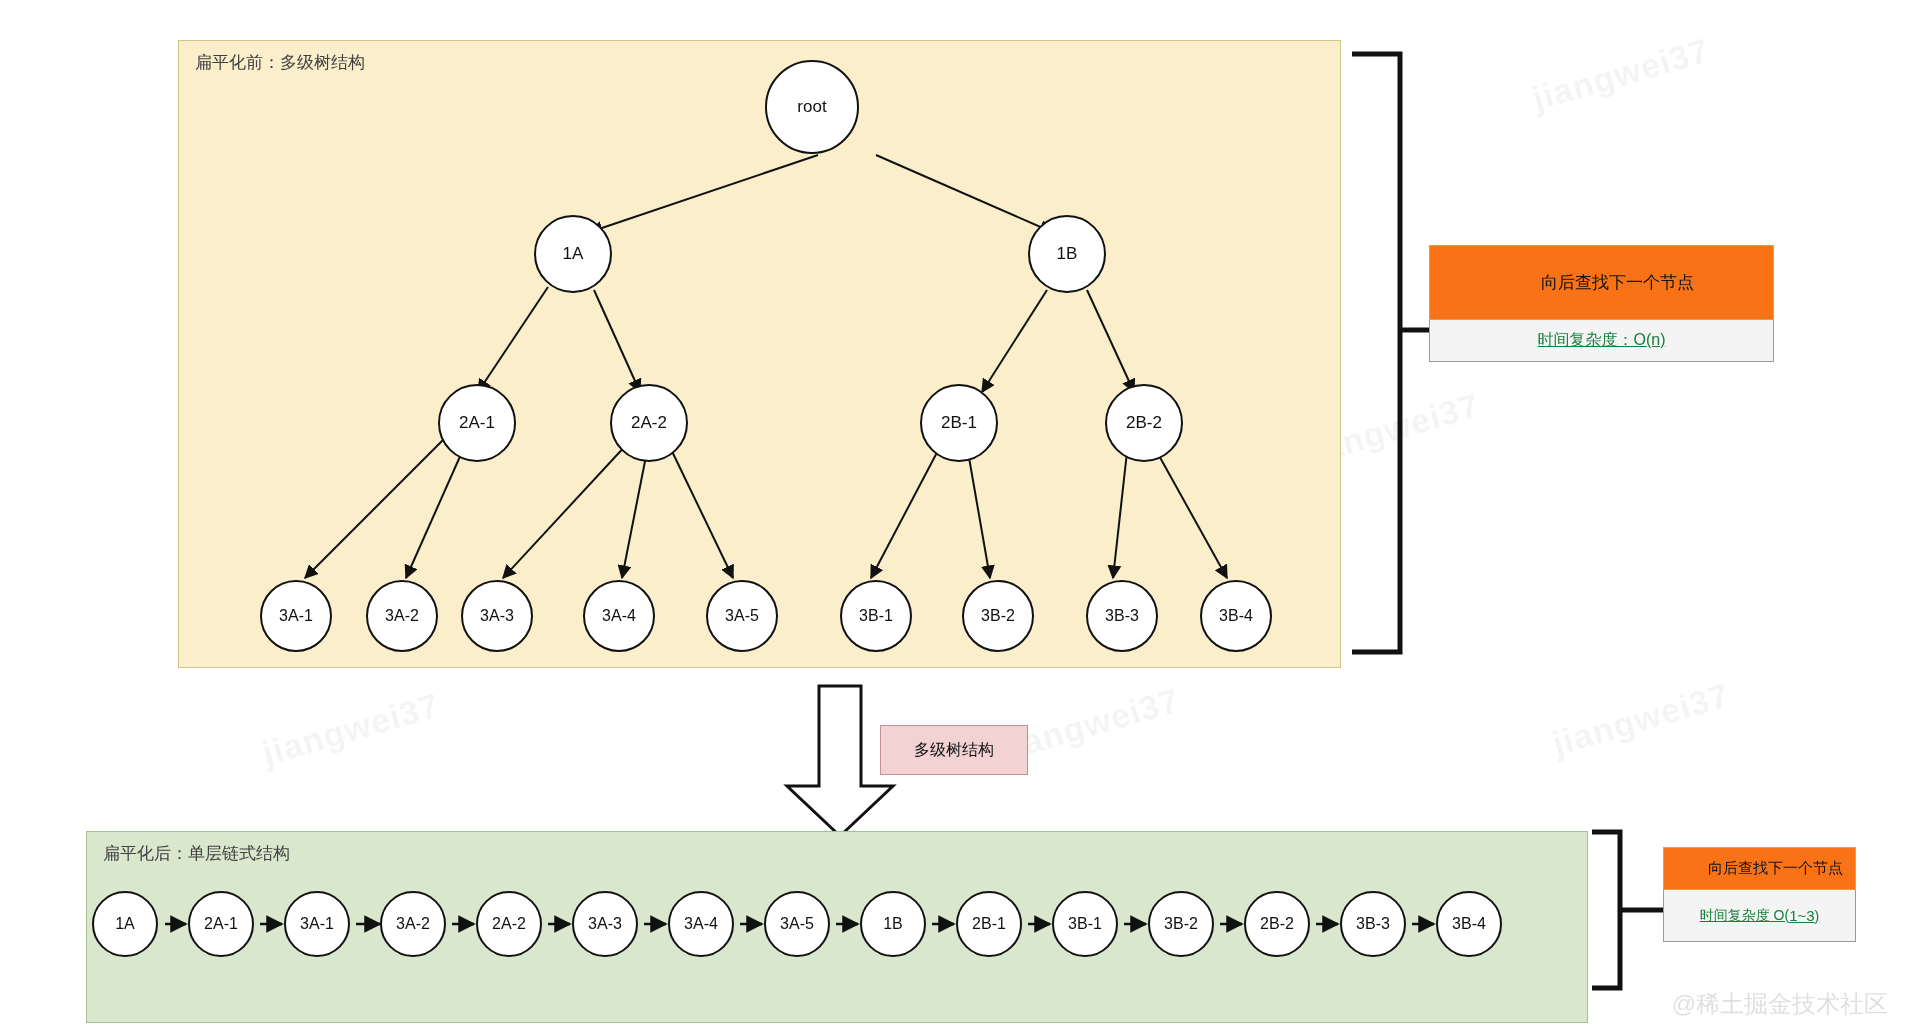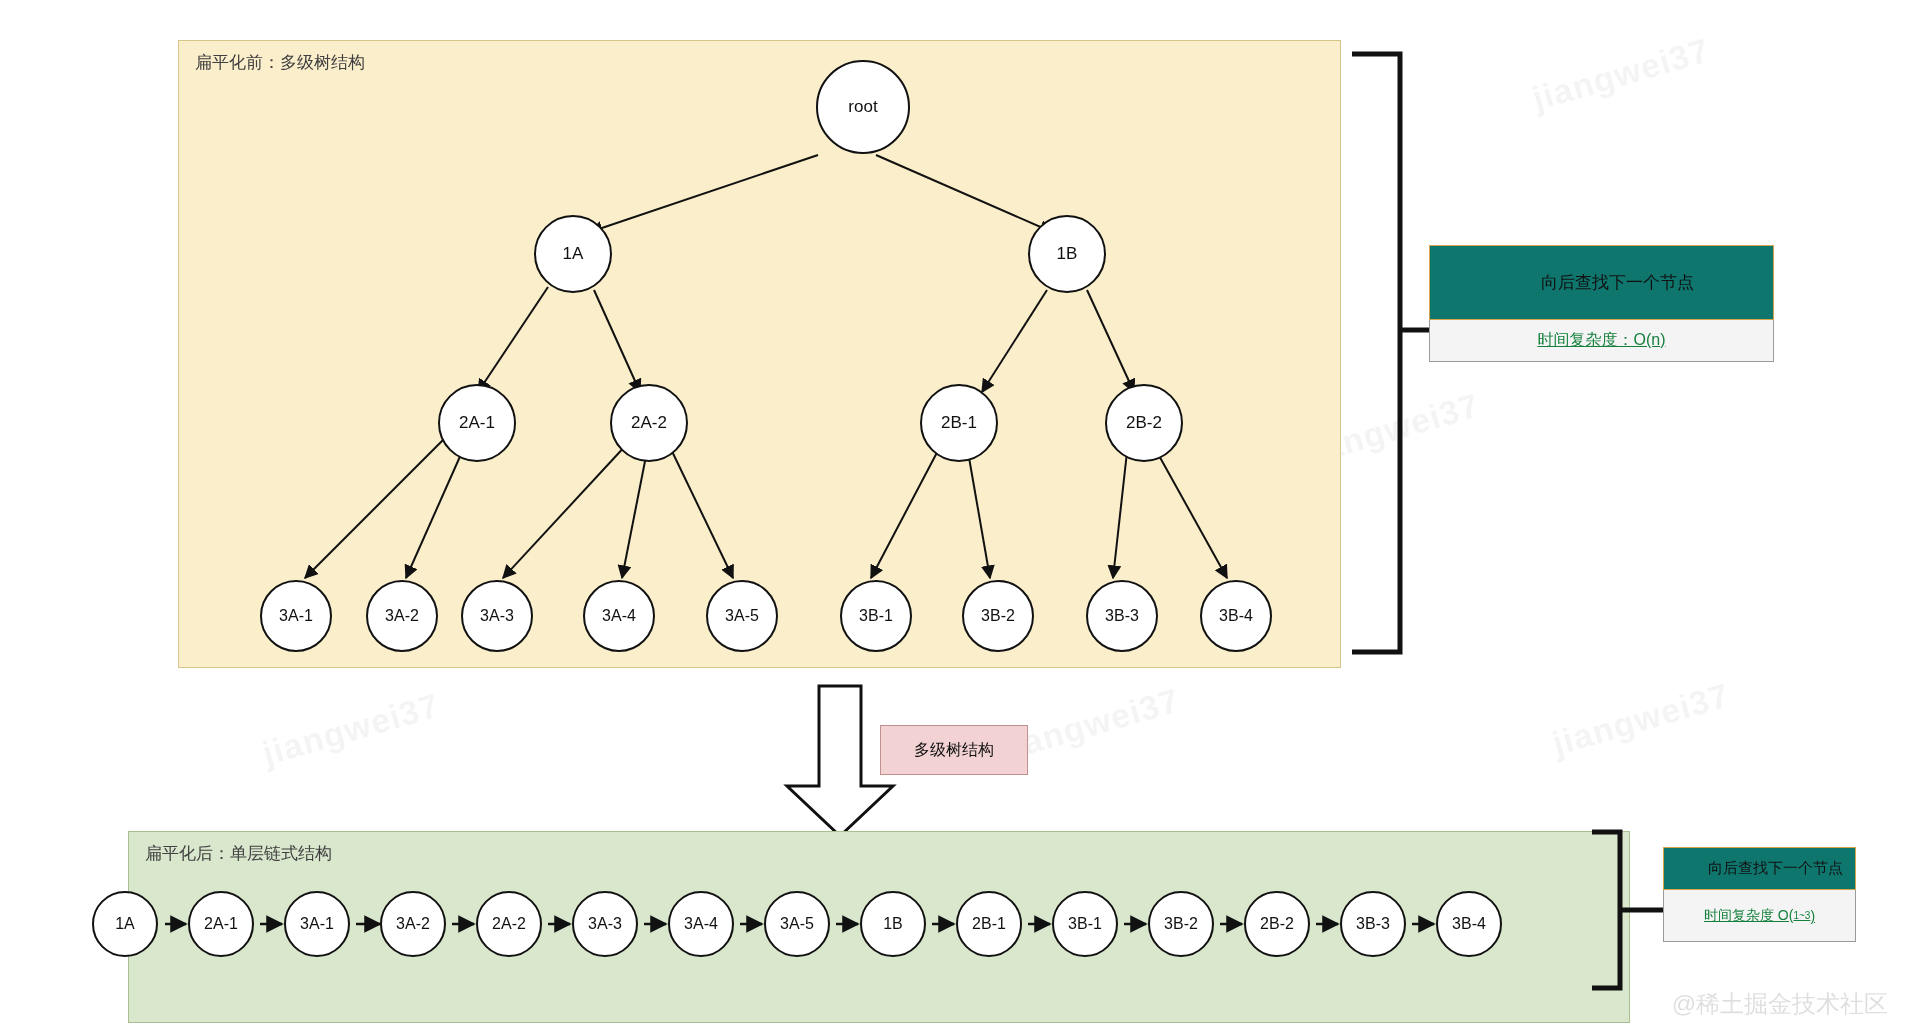--- a/index.html
+++ b/index.html
@@ -23,21 +23,21 @@
   }
 
   
   .panel{position:absolute;box-sizing:border-box;}
   .panel-top{
     left:178px;top:40px;width:1163px;height:628px;
     background:#faeecb;border:1px solid #d6c58a;
   }
   .panel-bottom{
     left:86px;top:831px;width:1502px;height:192px;
-    background:#d9e7cd;border:1px solid #a9bf92;margin-left:42px;
+    background:#d9e7cd;border:1px solid #a9bf92;
   }
   .panel-title{
     position:absolute;left:16px;top:10px;font-size:17px;color:#404040;
     white-space:nowrap;
   }
 
   
   svg.layer{position:absolute;left:0;top:0;width:1914px;height:1026px;overflow:visible;pointer-events:none;}
 
   
@@ -49,37 +49,37 @@
   }
   .node.n-root{width:94px;height:94px;font-size:17px;}
   .node.n-l1{width:78px;height:78px;}
   .node.n-l2{width:78px;height:78px;}
   .node.n-l3{width:72px;height:72px;font-size:16px;}
   .node.n-chain{width:66px;height:66px;font-size:16px;}
 
   
   .annot{position:absolute;box-sizing:border-box;}
   .annot .hd{
-    box-sizing:border-box;background:#0f766e;border:1px solid #d6a54a;
+    box-sizing:border-box;background:#f97316;border:1px solid #d6a54a;
     display:flex;align-items:center;justify-content:center;
     font-size:17px;color:#111;white-space:nowrap;padding-left:32px;
   }
   .annot .bd{
     box-sizing:border-box;background:#f4f4f4;border:1px solid #9a9a9a;
     border-top:none;
     display:flex;align-items:center;justify-content:center;
     font-size:16px;color:#15803d;white-space:nowrap;text-decoration:underline;
   }
   .annot-top{left:1429px;top:245px;width:345px;}
   .annot-top .hd{height:75px;}
   .annot-top .bd{height:42px;}
   .annot-bot{left:1663px;top:847px;width:193px;}
   .annot-bot .hd{height:43px;font-size:15px;}
   .annot-bot .bd{height:52px;font-size:14px;}
-  .sub{font-size:10px;vertical-align:-3px;}
+  .sub{font-size:15px;vertical-align:-3px;}
 
   
   .pill{
     position:absolute;left:880px;top:725px;width:148px;height:50px;
     box-sizing:border-box;background:#f2d2d2;border:1px solid #c38f8f;
     display:flex;align-items:center;justify-content:center;
     font-size:16px;color:#111;white-space:nowrap;
   }
 </style>
 </head>
@@ -125,21 +125,21 @@
       <path d="M668,443 L733,578"></path>
 
       <path d="M942,443 L871,578"></path>
       <path d="M967,446 L990,578"></path>
 
       <path d="M1128,443 L1113,578"></path>
       <path d="M1152,443 L1227,578"></path>
     </g>
   </svg>
 
-  <div class="node n-root" style="left:816px;top:60px;">root</div>
+  <div class="node n-root" style="left:765px;top:60px;">root</div>
 
   <div class="node n-l1" style="left:534px;top:215px;">1A</div>
   <div class="node n-l1" style="left:1028px;top:215px;">1B</div>
 
   <div class="node n-l2" style="left:438px;top:384px;">2A-1</div>
   <div class="node n-l2" style="left:610px;top:384px;">2A-2</div>
   <div class="node n-l2" style="left:920px;top:384px;">2B-1</div>
   <div class="node n-l2" style="left:1105px;top:384px;">2B-2</div>
 
   <div class="node n-l3" style="left:260px;top:580px;">3A-1</div>

